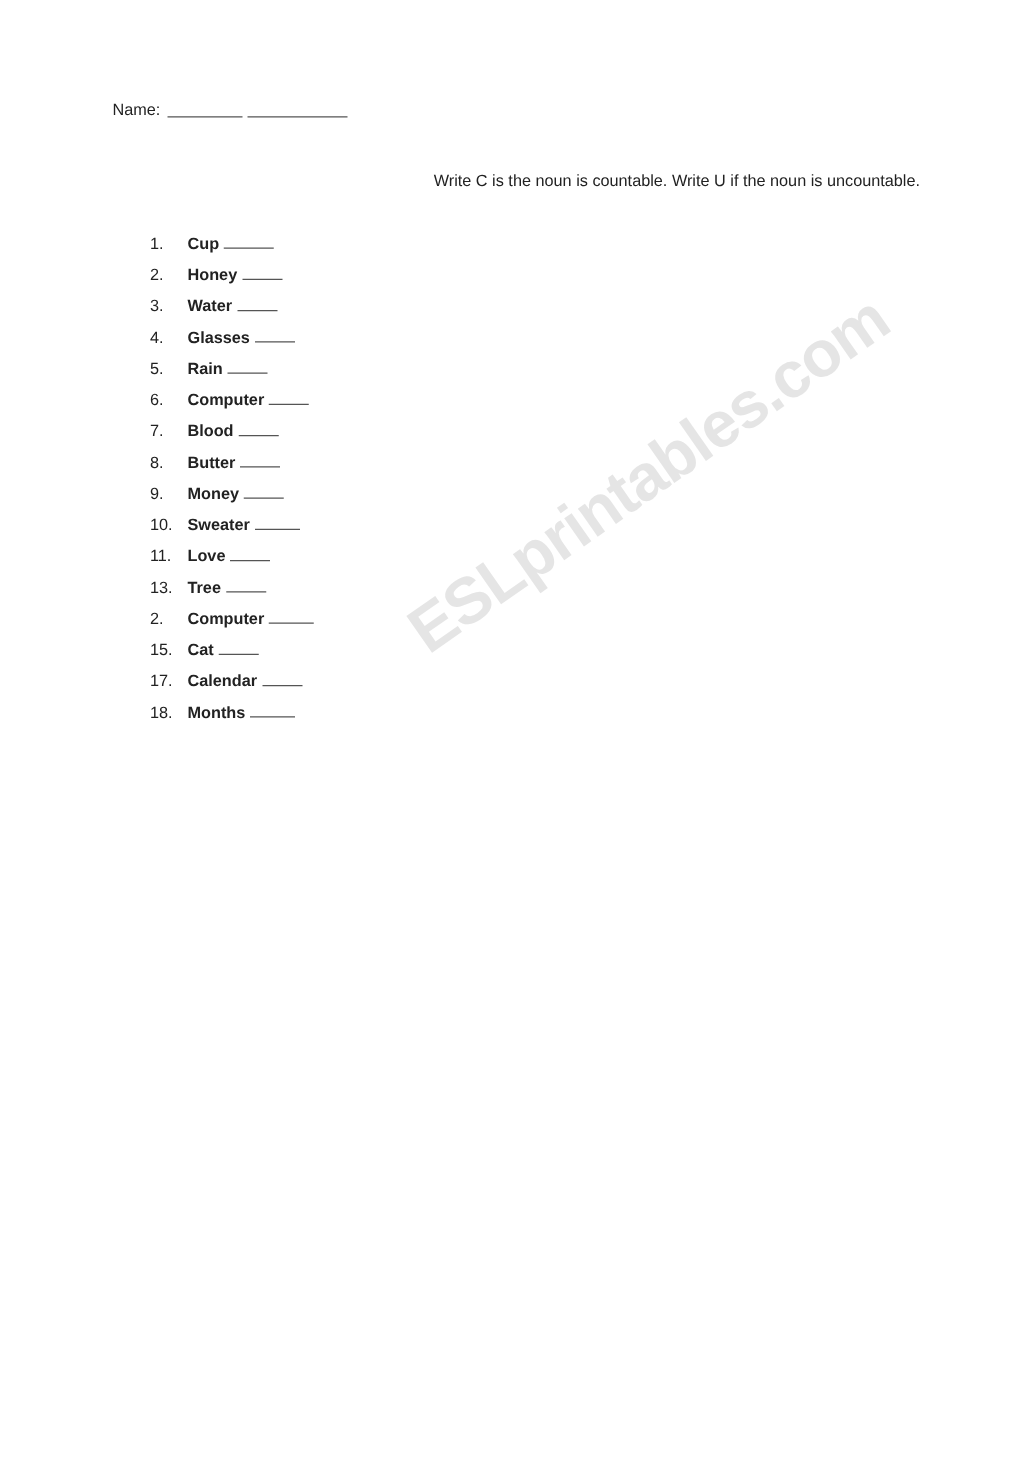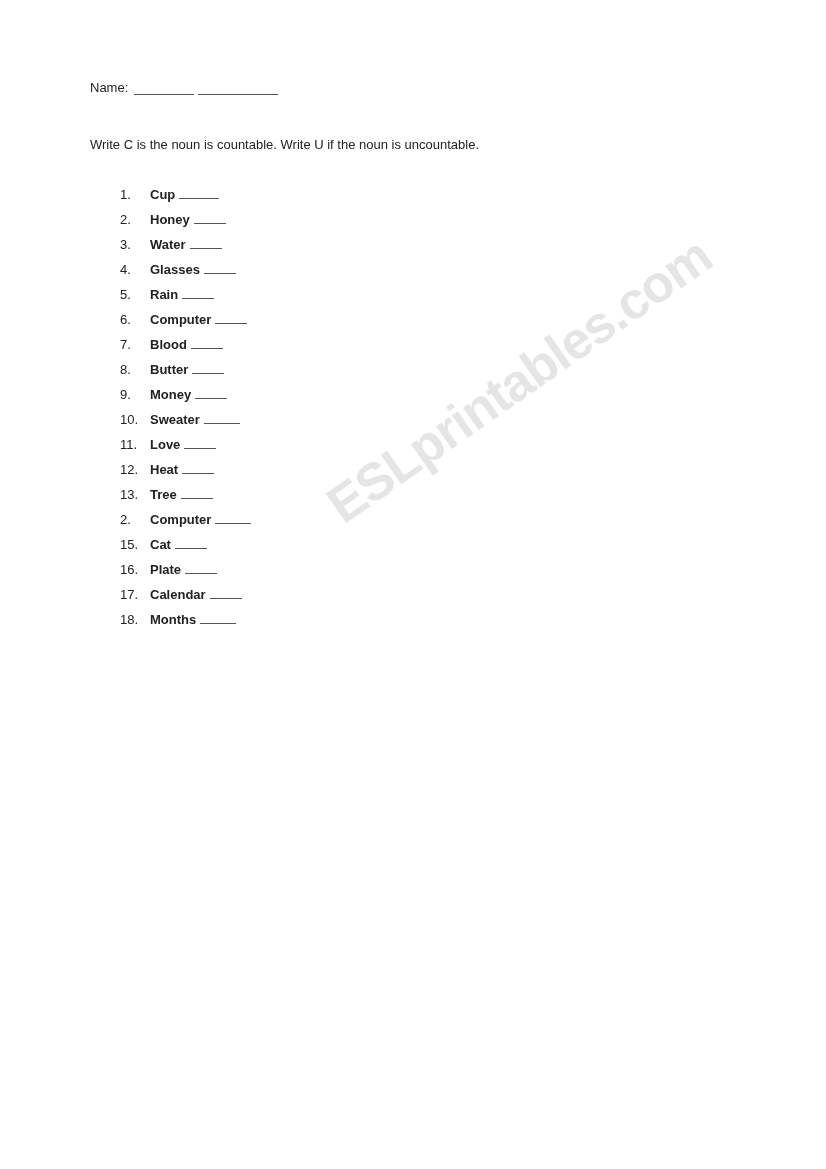--- a/index.html
+++ b/index.html
@@ -22,21 +22,20 @@
     .page {
       width: 826px;
       min-height: 1169px;
       background: #fff;
       padding: 80px 90px 80px 90px;
       position: relative;
     }
 
     .name-line {
       display: flex;
-      align-items: center;
       margin-bottom: 40px;
     }
 
     .name-label {
       font-size: 13px;
       margin-right: 6px;
     }
 
     .name-underline {
       border-bottom: 1px solid #555;
@@ -50,20 +49,21 @@
       border-bottom: 1px solid #555;
       width: 80px;
       display: inline-block;
       height: 14px;
     }
 
     .instructions {
       font-size: 13px;
       margin-bottom: 30px;
       line-height: 1.5;
+      text-align: right;
     }
 
     .exercise-list {
       list-style: none;
       padding: 0;
       margin: 0 0 0 30px;
     }
 
     .exercise-list li {
       font-size: 13px;
@@ -167,45 +167,35 @@
         <span class="item-number">10.</span>
         <span class="item-word">Sweater</span>
         <span class="answer-line" style="width: 36px;"></span>
       </li>
       <li>
         <span class="item-number">11.</span>
         <span class="item-word">Love</span>
         <span class="answer-line" style="width: 32px;"></span>
       </li>
       <li>
-        <span class="item-number">12.</span>
-        <span class="item-word">Heat</span>
-        <span class="answer-line" style="width: 32px;"></span>
-      </li>
-      <li>
         <span class="item-number">13.</span>
         <span class="item-word">Tree</span>
         <span class="answer-line" style="width: 32px;"></span>
       </li>
       <li>
         <span class="item-number">2.</span>
         <span class="item-word">Computer</span>
         <span class="answer-line" style="width: 36px;"></span>
       </li>
       <li>
         <span class="item-number">15.</span>
         <span class="item-word">Cat</span>
         <span class="answer-line" style="width: 32px;"></span>
       </li>
       <li>
-        <span class="item-number">16.</span>
-        <span class="item-word">Plate</span>
-        <span class="answer-line" style="width: 32px;"></span>
-      </li>
-      <li>
         <span class="item-number">17.</span>
         <span class="item-word">Calendar</span>
         <span class="answer-line" style="width: 32px;"></span>
       </li>
       <li>
         <span class="item-number">18.</span>
         <span class="item-word">Months</span>
         <span class="answer-line" style="width: 36px;"></span>
       </li>
     </ol>

